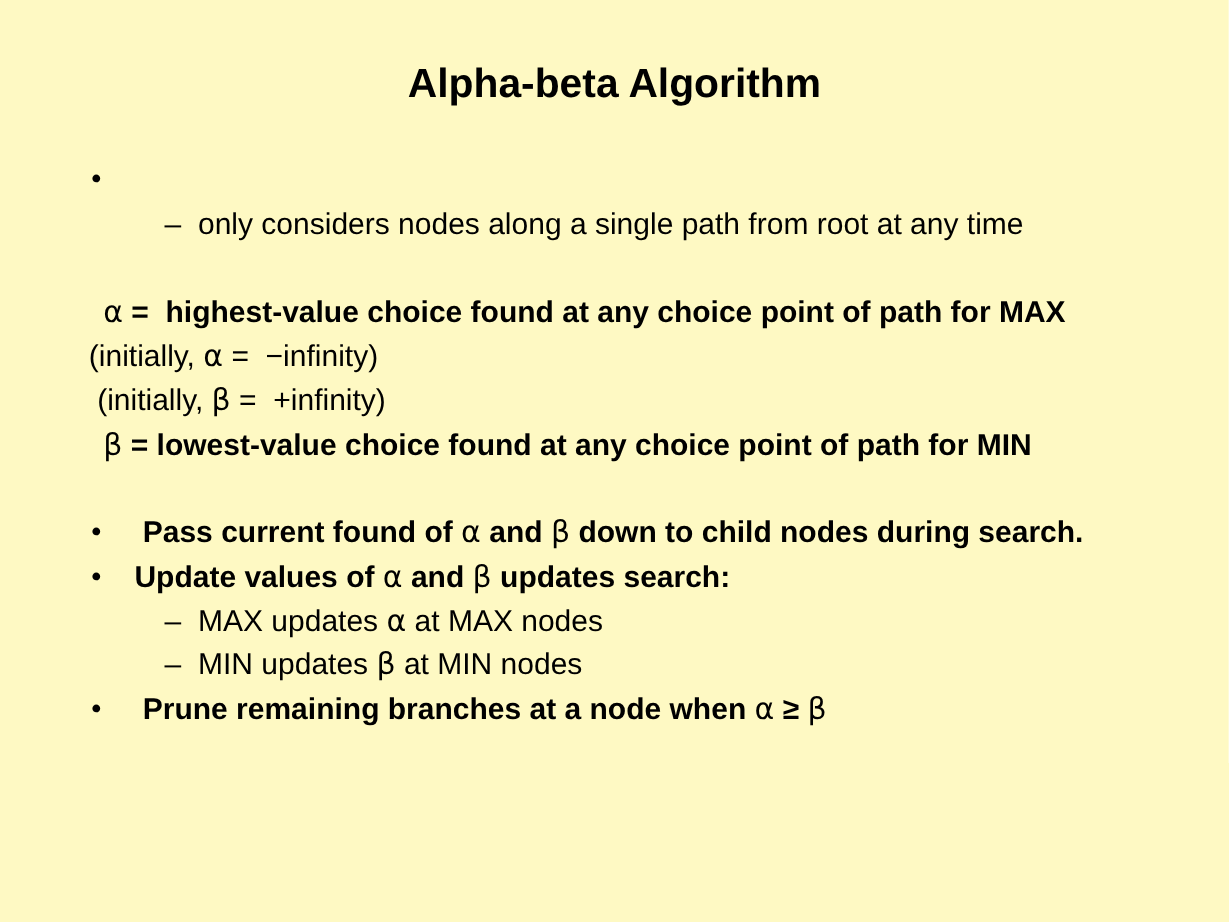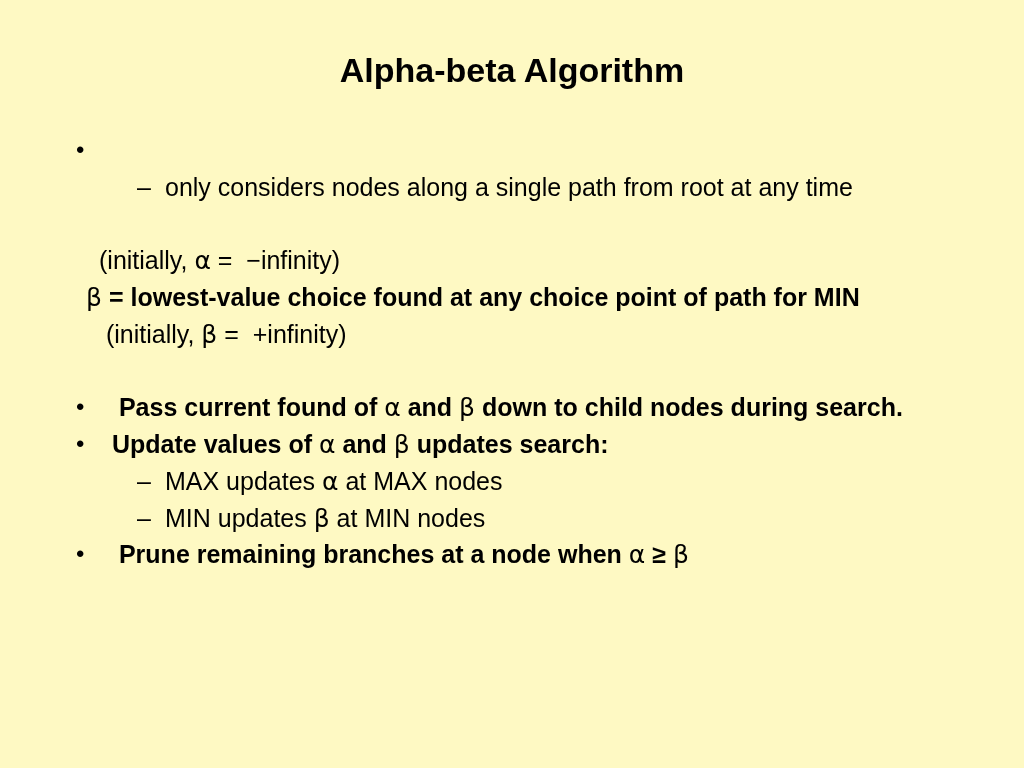--- a/index.html
+++ b/index.html
@@ -43,37 +43,38 @@
   }
   .line .marker {
     position: absolute;
     top: 0;
   }
   .line.bullet { padding-left: 112px; }
   .line.bullet .marker { left: 76px; font-size: 24px; }
   .line.dash { padding-left: 165px; }
   .line.dash .marker { left: 137px; }
   .line.stmt { padding-left: 86px; }
-  .line.note { padding-left: 99px; }
+  .line.note { padding-left: 74px; }
   .line.gap { height: 36.75px; }
   .b { font-weight: bold; }
   .greek { font-family: "DejaVu Sans", sans-serif; font-weight: normal; }
 </style>
 </head>
 <body>
 
 <div class="slide">
   <div class="slide-title">Alpha-beta Algorithm</div>
   <div class="slide-body">
       <div class="line bullet"><span class="marker">•</span></div>
       <div class="line dash"><span class="marker">–</span><span>only considers nodes along a single path from root at any time</span></div>
       <div class="line gap"></div>
+      <div class="line stmt"><span class="greek">α</span><span class="b"> =  </span><span class="b">highest-value choice found at any choice point of path for MAX</span></div>
       <div class="line note"><span>(initially, </span><span class="greek">α</span><span> =  −infinity)</span></div>
+      <div class="line note"><span> (initially, </span><span class="greek">β</span><span> =  +infinity)</span></div>
       <div class="line stmt"><span class="greek">β</span><span class="b"> = </span><span class="b">lowest-value choice found at any choice point of path for MIN</span></div>
-      <div class="line note"><span> (initially, </span><span class="greek">β</span><span> =  +infinity)</span></div>
       <div class="line gap"></div>
       <div class="line bullet"><span class="marker">•</span><span class="b"> Pass current found of </span><span class="greek">α</span><span class="b"> and </span><span class="greek">β</span><span class="b"> down to child nodes during search.</span></div>
       <div class="line bullet"><span class="marker">•</span><span class="b">Update values of </span><span class="greek">α</span><span class="b"> and </span><span class="greek">β</span><span class="b"> updates search:</span></div>
       <div class="line dash"><span class="marker">–</span><span>MAX updates </span><span class="greek">α</span><span> at MAX nodes</span></div>
       <div class="line dash"><span class="marker">–</span><span>MIN updates </span><span class="greek">β</span><span> at MIN nodes</span></div>
       <div class="line bullet"><span class="marker">•</span><span class="b"> Prune remaining branches at a node when </span><span class="greek">α</span><span class="b"> </span><span class="b">≥</span><span class="b"> </span><span class="greek">β</span></div>
     </div>
 </div>
 
 </body></html>

